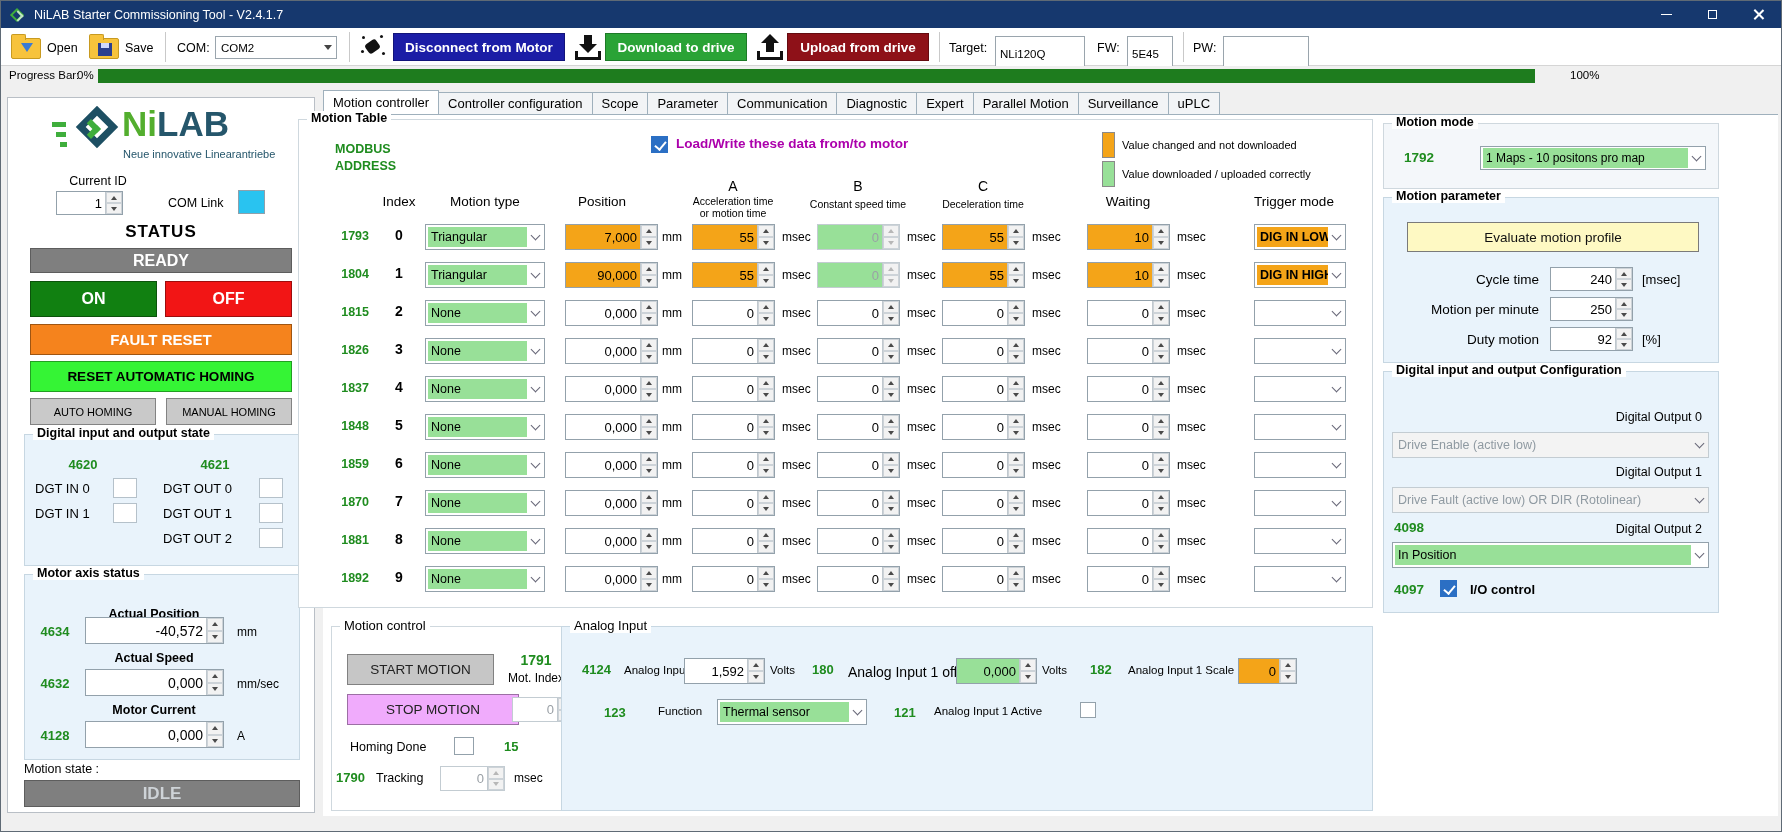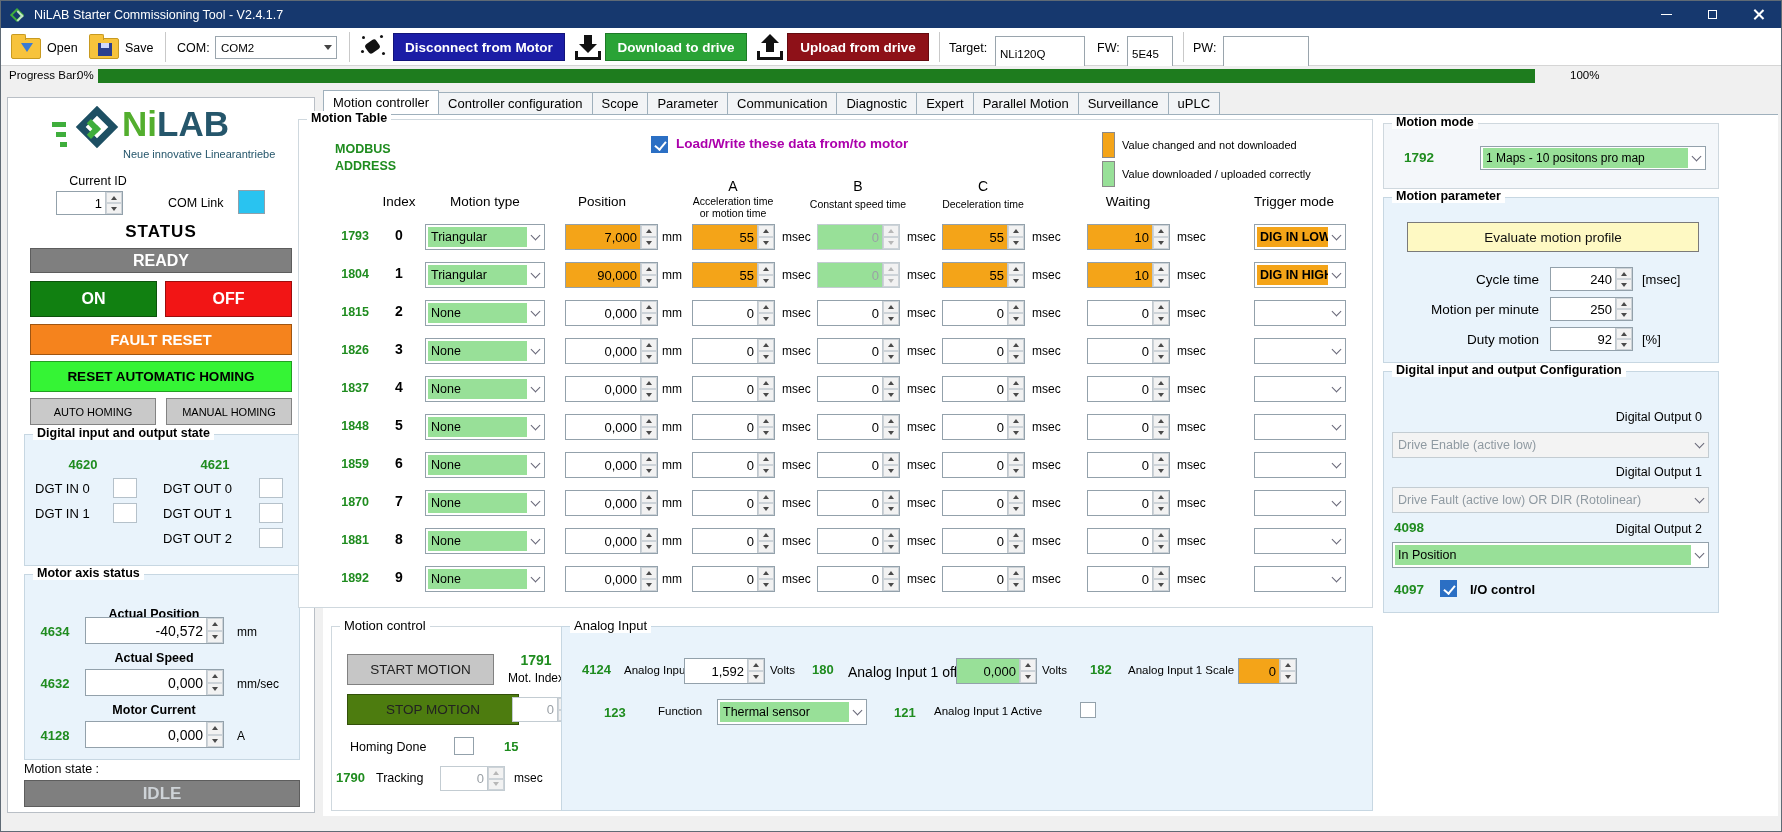--- a/index.html
+++ b/index.html
@@ -834,21 +834,21 @@
           </span>
         </div>
       </div>
   </div>
 
   <div class="grp" style="left:330px; top:625px; width:250px; height:185px;">
     <span class="gtitle plain">Motion control</span>
     <div class="sbtn" style="left:15px; top:27px; width:147px; height:31px; background:#c6c6c6; color:#222; font-size:13.5px; font-weight:normal;">START MOTION</div>
     <span class="abs addrgreen" style="left:168px; top:25px; width:72px; text-align:center; font-size:14px;">1791</span>
     <span class="abs" style="left:168px; top:44px; width:72px; text-align:center; font-size:12px;">Mot. Index</span>
-    <div class="sbtn" style="left:15px; top:67px; width:172px; height:31px; background:#4d7c0f; color:#222; font-size:13.5px; font-weight:normal;">STOP MOTION</div>
+    <div class="sbtn" style="left:15px; top:67px; width:172px; height:31px; background:#f0abfc; color:#222; font-size:13.5px; font-weight:normal;">STOP MOTION</div>
     <span class="spinner disabled" style="left:180px; top:70px; height:25px;">
       <span class="spinval" style="width:44px;">0</span>
       <span class="spins">
           <span class="sb up"></span>
           <span class="sb dn"></span>
         </span>
     </span>
     <span class="abs" style="left:18px; top:113px;">Homing Done</span>
     <span class="cb" style="left:122px; top:110px; width:20px; height:18px;"></span>
     <span class="abs addrgreen" style="left:172px; top:112px; font-size:13px;">15</span>

